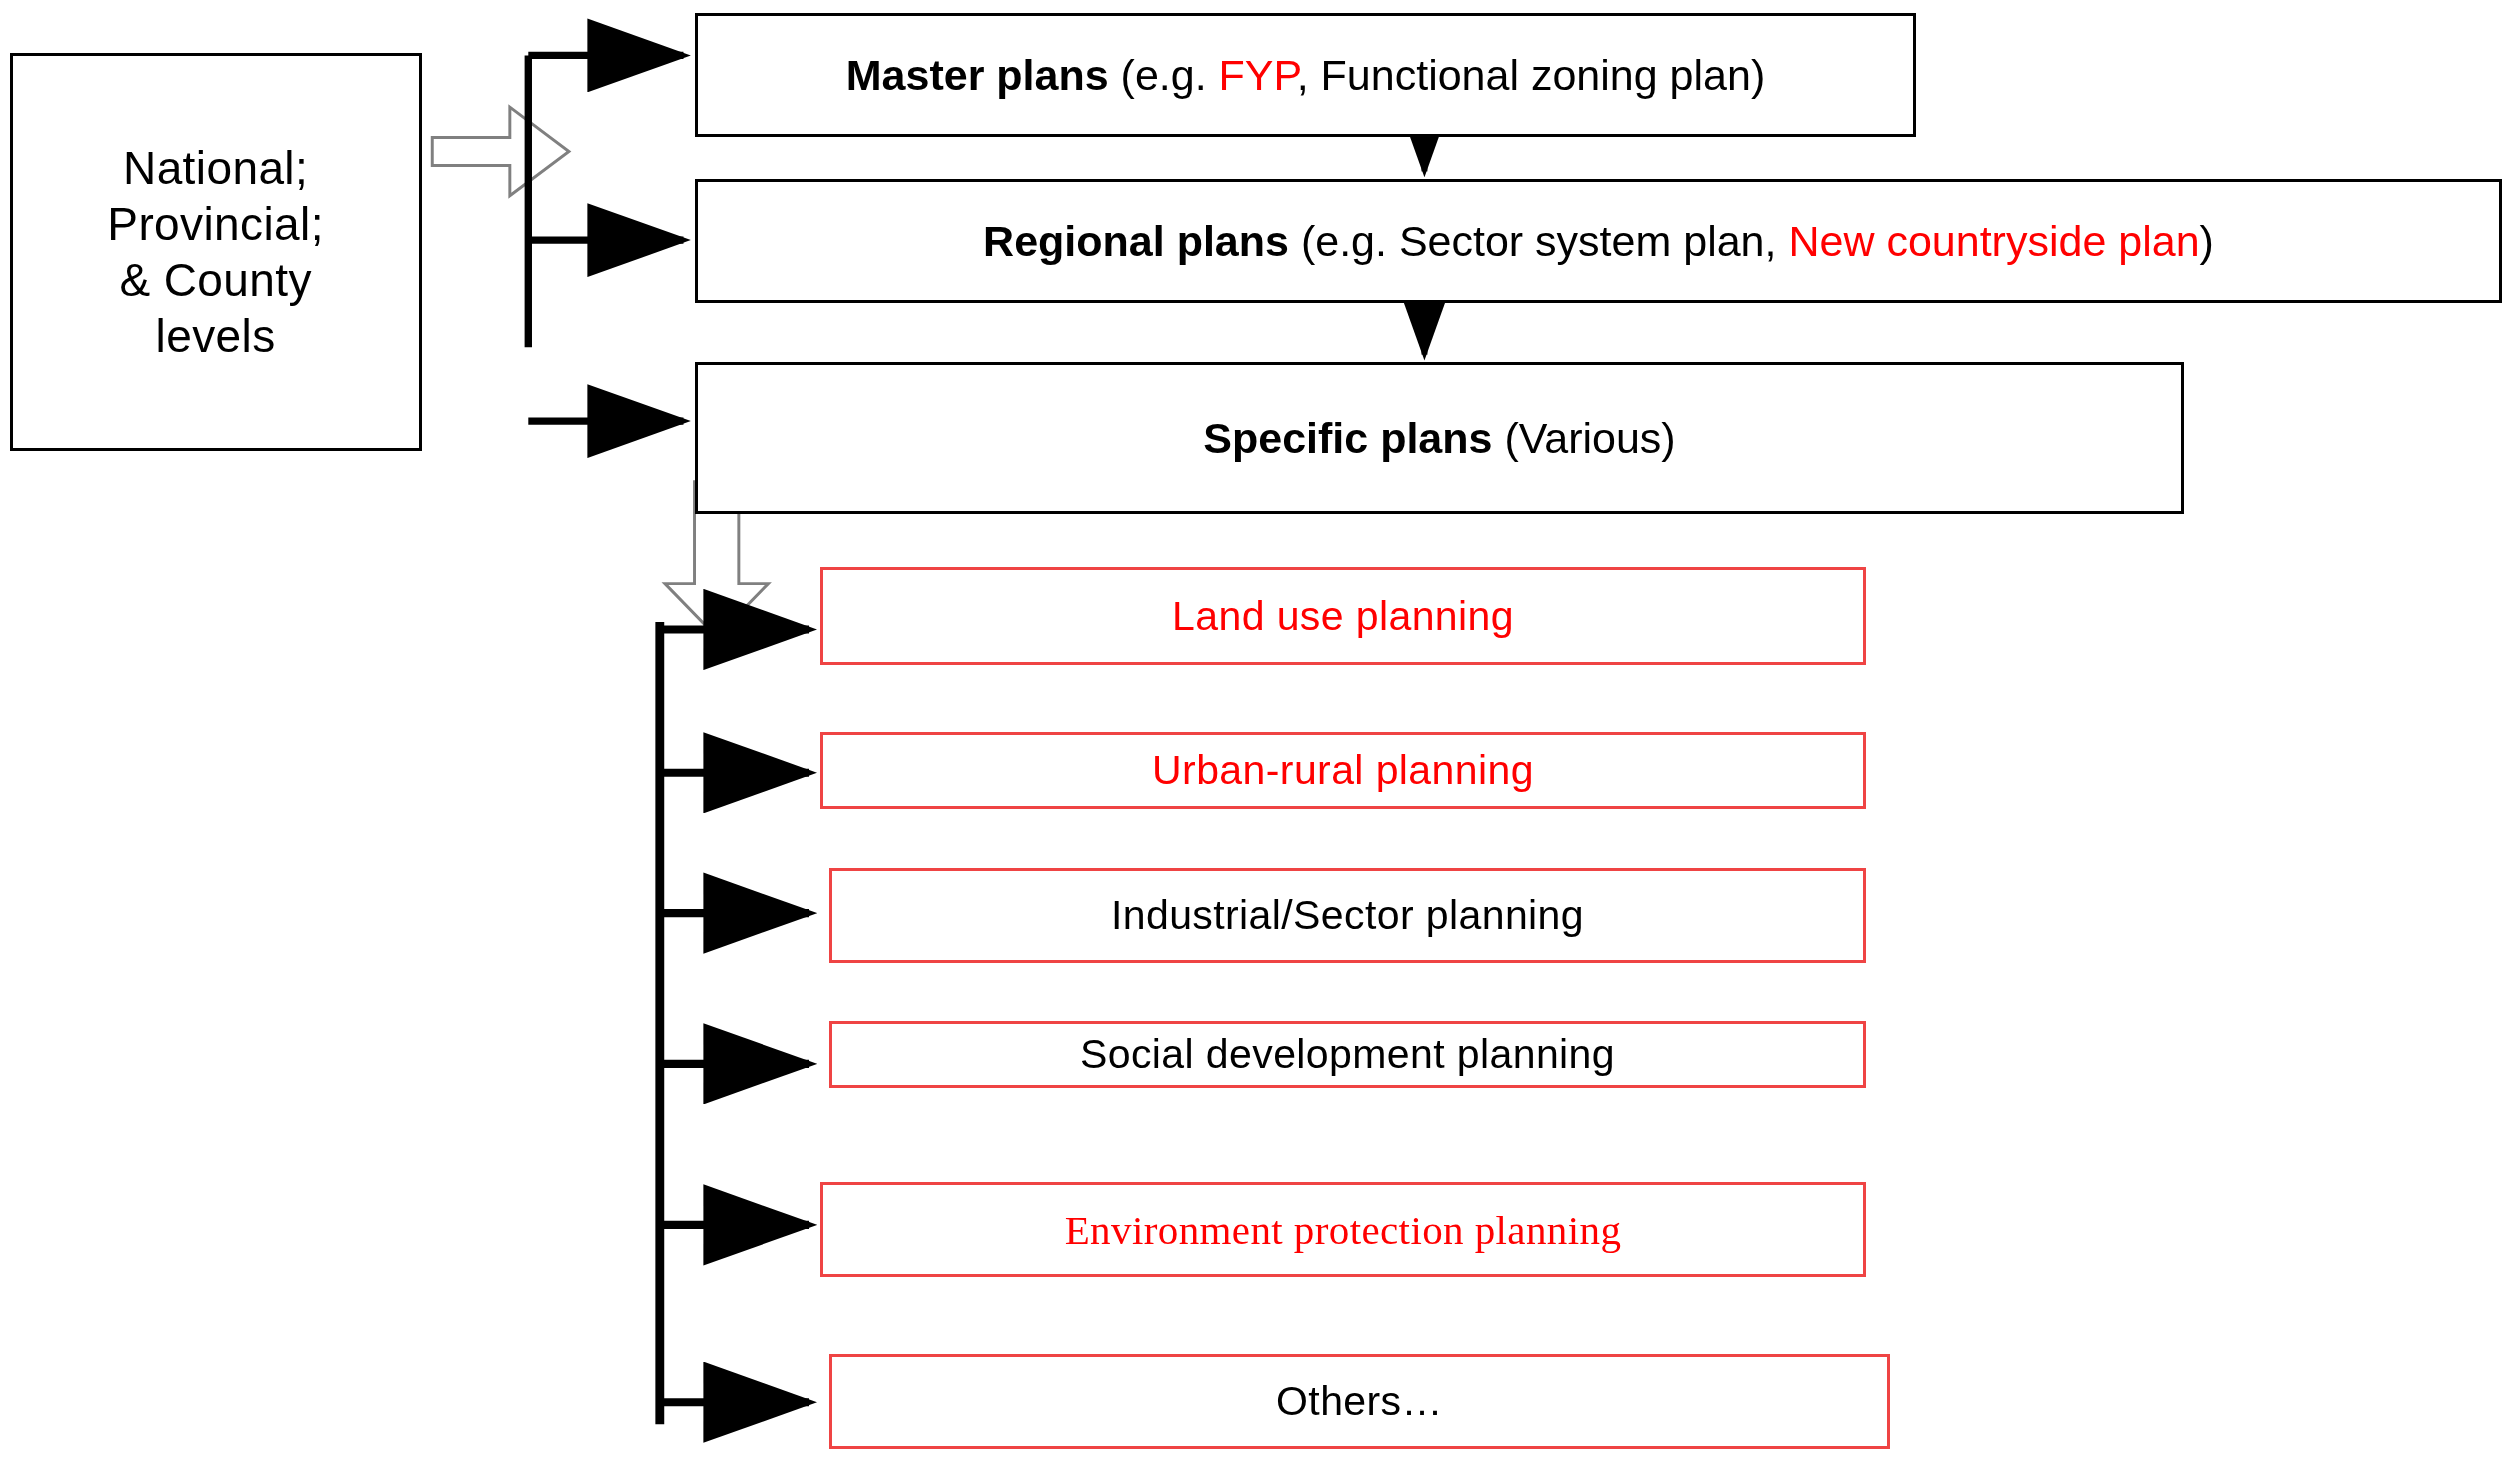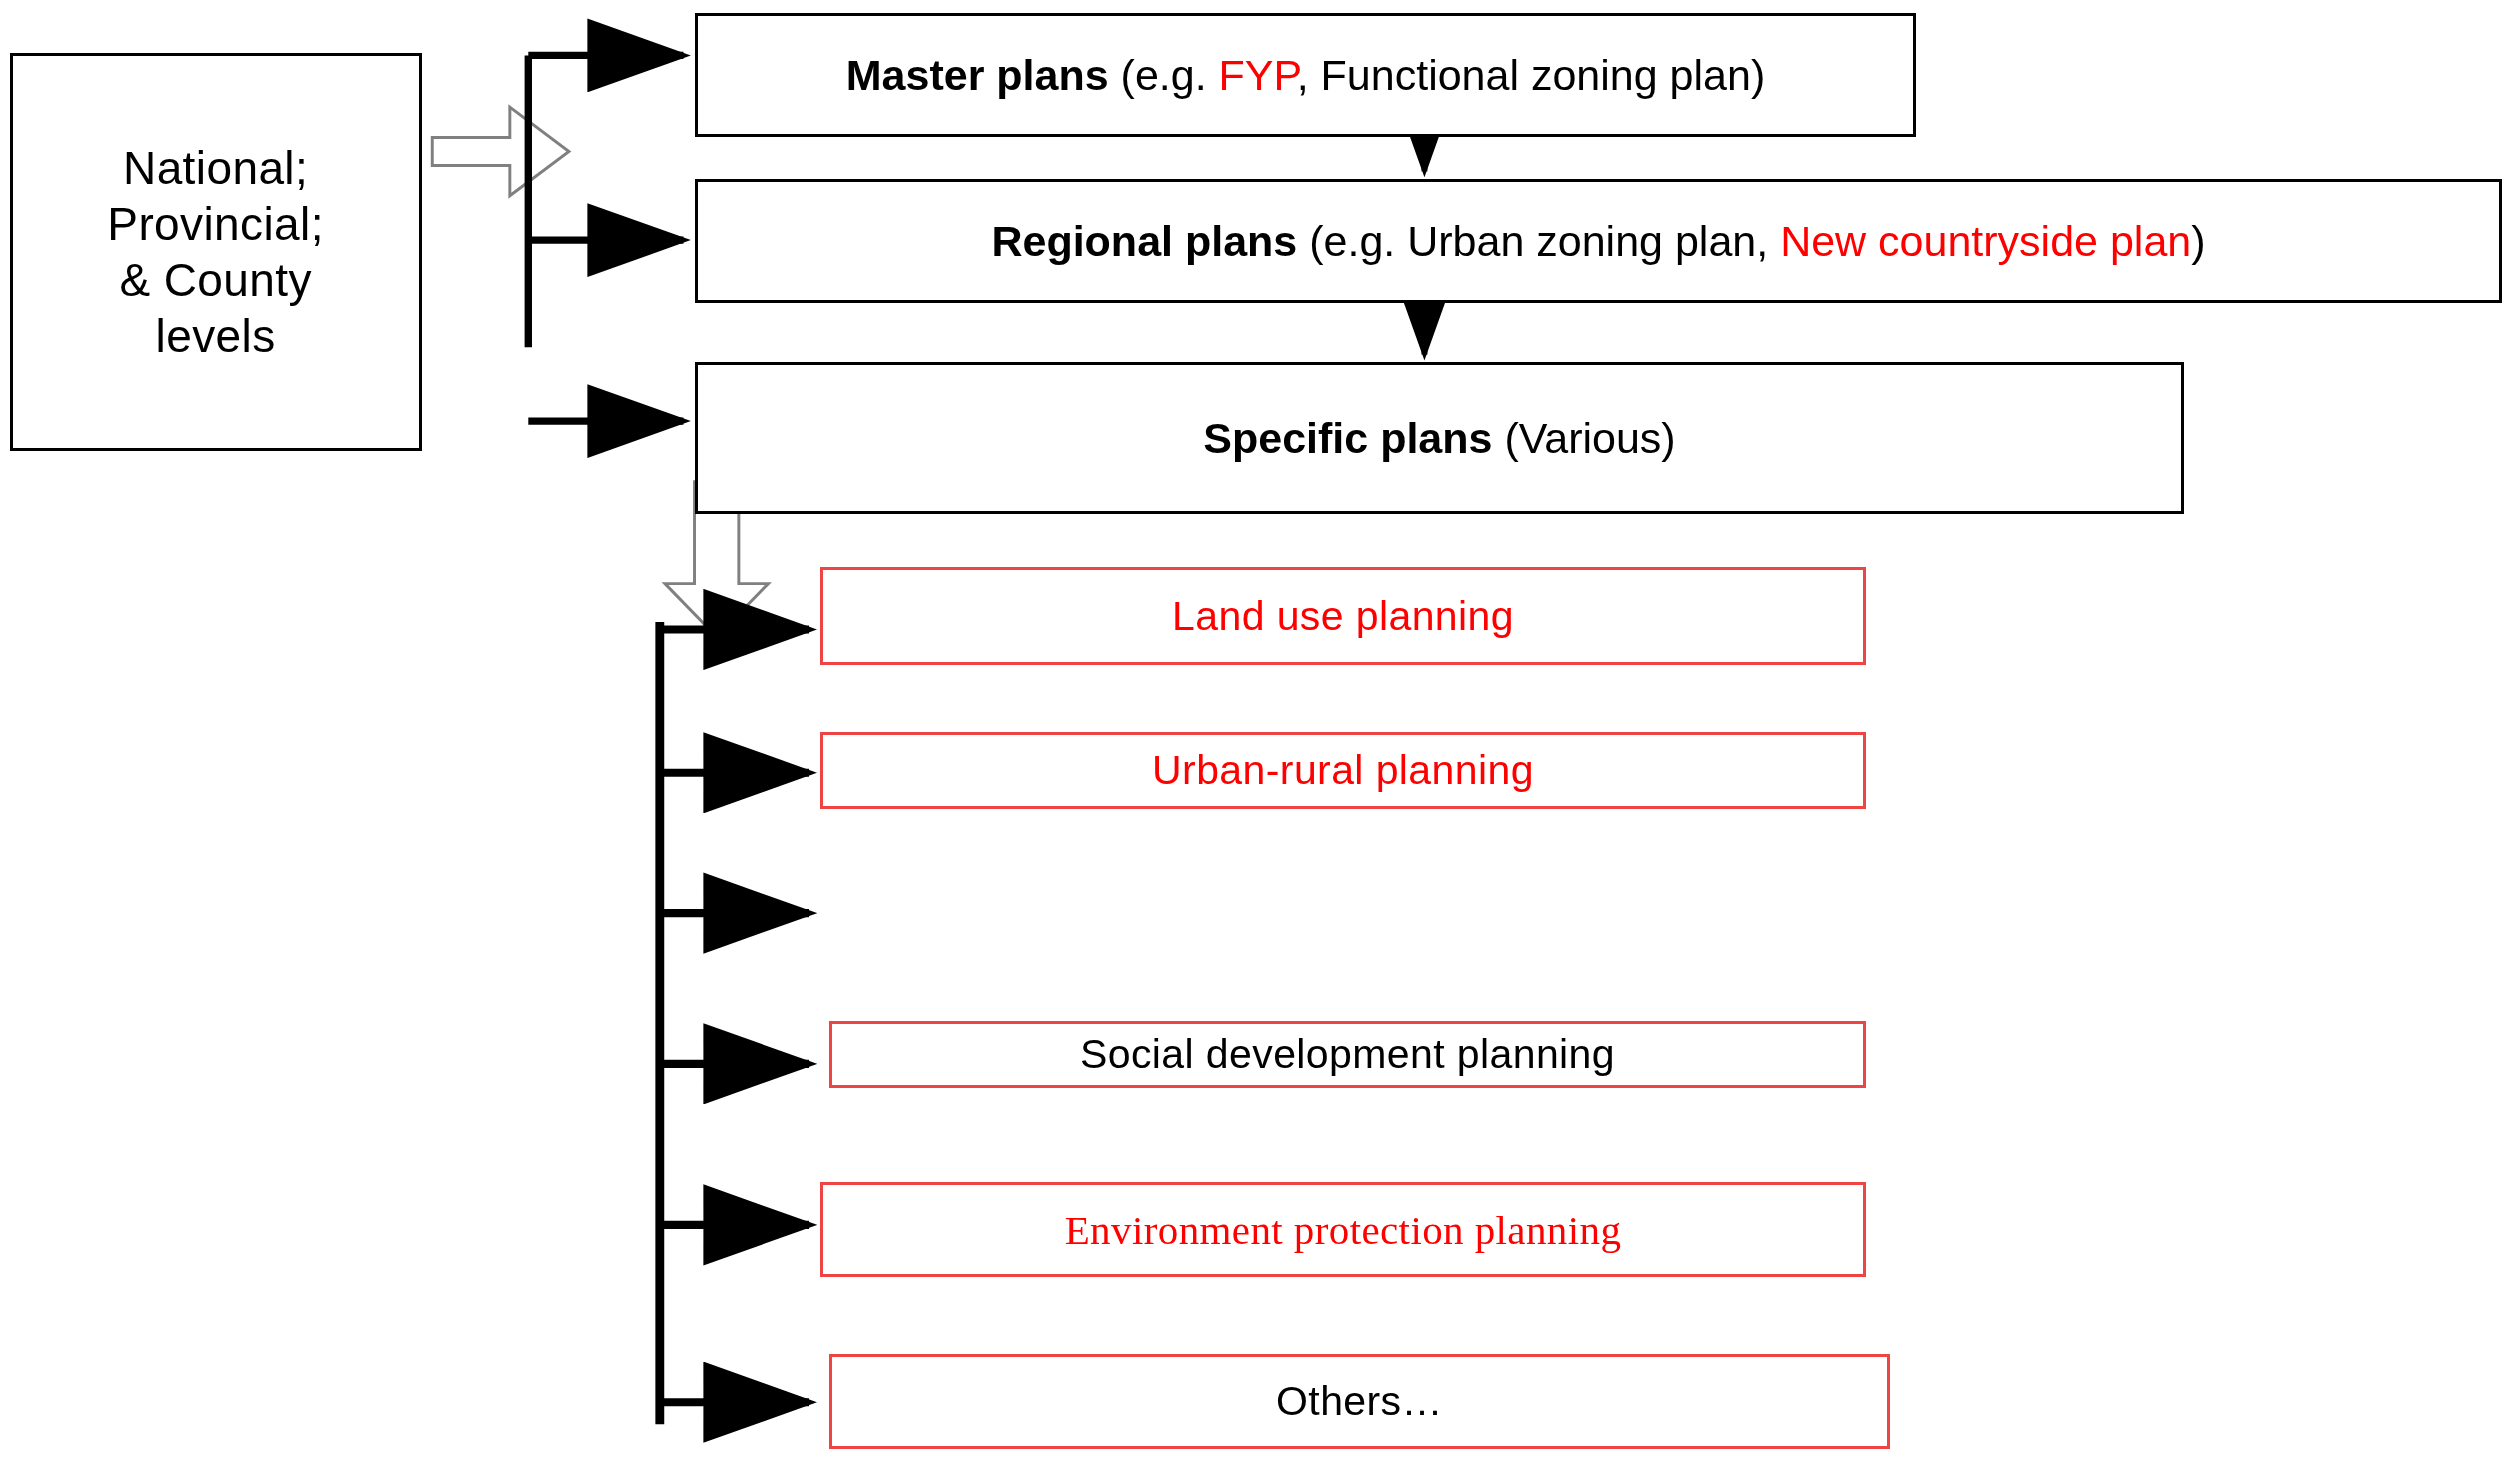--- a/index.html
+++ b/index.html
@@ -127,38 +127,41 @@
 
   <div class="box" id="box-levels">
     <span class="line">National;</span>
     <span class="line">Provincial;</span>
     <span class="line">&amp; County</span>
     <span class="line">levels</span>
   </div>
 
   <div class="box" id="box-regional">
     <span>
-      <span class="hdr-strong">Regional plans</span><span class="hdr-rest"> (e.g. </span><span class="hdr-rest">Urban zoning plan</span><span class="hdr-rest">, </span><span class="hdr-rest red">New countryside plan</span><span class="hdr-rest">)</span>
+      <span class="hdr-strong">Regional plans</span><span class="hdr-rest"> (e.g. </span><span class="hdr-rest">Sector system plan</span><span class="hdr-rest">, </span><span class="hdr-rest red">New countryside plan</span><span class="hdr-rest">)</span>
     </span>
   </div>
 
   <div class="box" id="box-specific">
     <span>
       <span class="hdr-strong">Specific plans</span><span class="hdr-rest"> (</span><span class="hdr-rest">Various</span><span class="hdr-rest">)</span>
     </span>
   </div>
 
   <div class="sub-box red" style="left:820px; top:567px; width:1046px; height:98px;">
     <span>Land use planning</span>
   </div>
 
   <div class="sub-box red" style="left:820px; top:732px; width:1046px; height:77px;">
     <span>Urban-rural planning</span>
   </div>
 
+  <div class="sub-box" style="left:829px; top:868px; width:1037px; height:95px;">
+    <span>Industrial/Sector  planning</span>
+  </div>
 
   <div class="sub-box" style="left:829px; top:1021px; width:1037px; height:67px;">
     <span>Social development  planning</span>
   </div>
 
   <div class="sub-box red" style="left:820px; top:1182px; width:1046px; height:95px;font-family:Liberation Serif, serif;">
     <span>Environment protection planning</span>
   </div>
 
   <div class="sub-box" style="left:829px; top:1354px; width:1061px; height:95px;">

